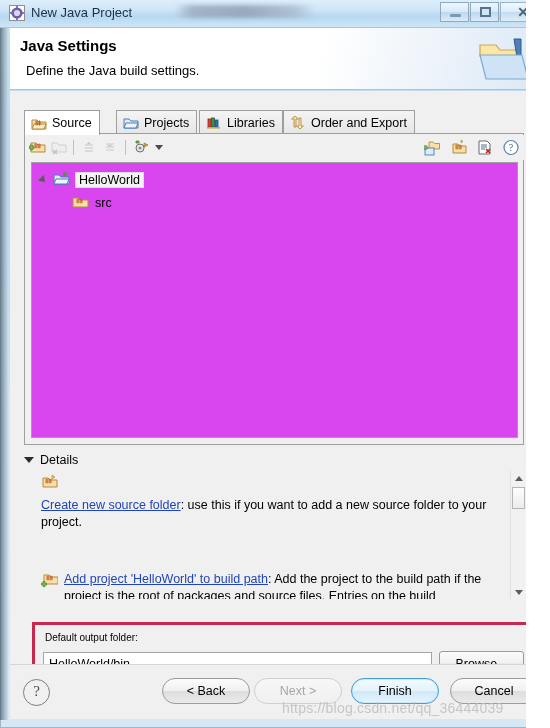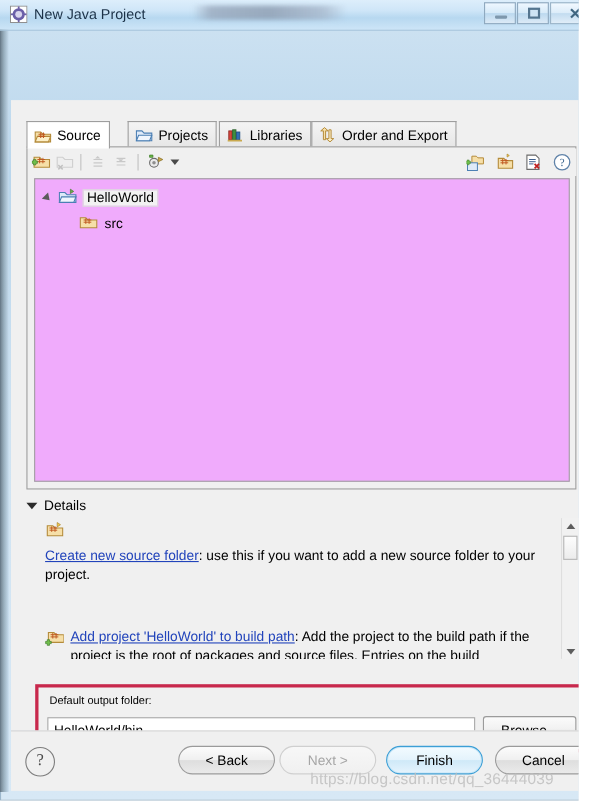--- a/index.html
+++ b/index.html
@@ -210,21 +210,21 @@
     align-items: center;
     gap: 5px;
   }
 
   #treearea {
     position: absolute;
     left: 6px; top: 28px;
     width: 487px; height: 276px;
     box-sizing: border-box;
     border: 1px solid #a0a0a0;
-    background: #f0abfc;
+    background: #d946ef;
     overflow: hidden;
   }
   .tree-row {
     position: absolute;
     display: flex;
     align-items: center;
     gap: 5px;
     font-size: 12.5px;
     color: #000;
     white-space: nowrap;
@@ -464,20 +464,31 @@
       <span class="glyph-min"></span>
     </div>
     <div class="win-btn" id="btn-max">
       <span class="glyph-max"></span>
     </div>
     <div class="win-btn" id="btn-close">
       <span class="glyph-close">✕</span>
     </div>
   </div>
 
+  <div id="header">
+    <div id="header-title">Java Settings</div>
+    <div id="header-desc">Define the Java build settings.</div>
+    <div id="header-icon">
+      <svg width="56" height="52" viewBox="0 0 56 52">
+        <path d="M6 12 h16 l4 5 h20 v6 H6 z" fill="#fbe6a8" stroke="#c9a94e" stroke-width="1.2"></path>
+        <path d="M40 6 h7 v22 a7 7 0 0 1 -13 3 l5 -2 a2.4 2.4 0 0 0 4.6 -1 z" fill="#4f7fb5" stroke="#2f5c8e" stroke-width="1"></path>
+        <path d="M6 22 h42 l6 24 H12 z" fill="#cfe3f6" stroke="#7fa8cf" stroke-width="1.2"></path>
+      </svg>
+    </div>
+  </div>
 
   <div id="client">
 
     <div id="tabbar">
       <div class="tab active" style="left:0px;">
         <span class="tab-ico">
           <svg width="16" height="15" viewBox="0 0 16 15">
             <path d="M1 4 h5 l2 2 h7 v7 H1 z" fill="#f6dfa8" stroke="#b48b3a" stroke-width="1"></path>
             <path d="M1 13 l2 -5 h12 l-2 5 z" fill="#fcefc7" stroke="#b48b3a" stroke-width="1"></path>
             <g stroke="#c05a22" stroke-width="1">

